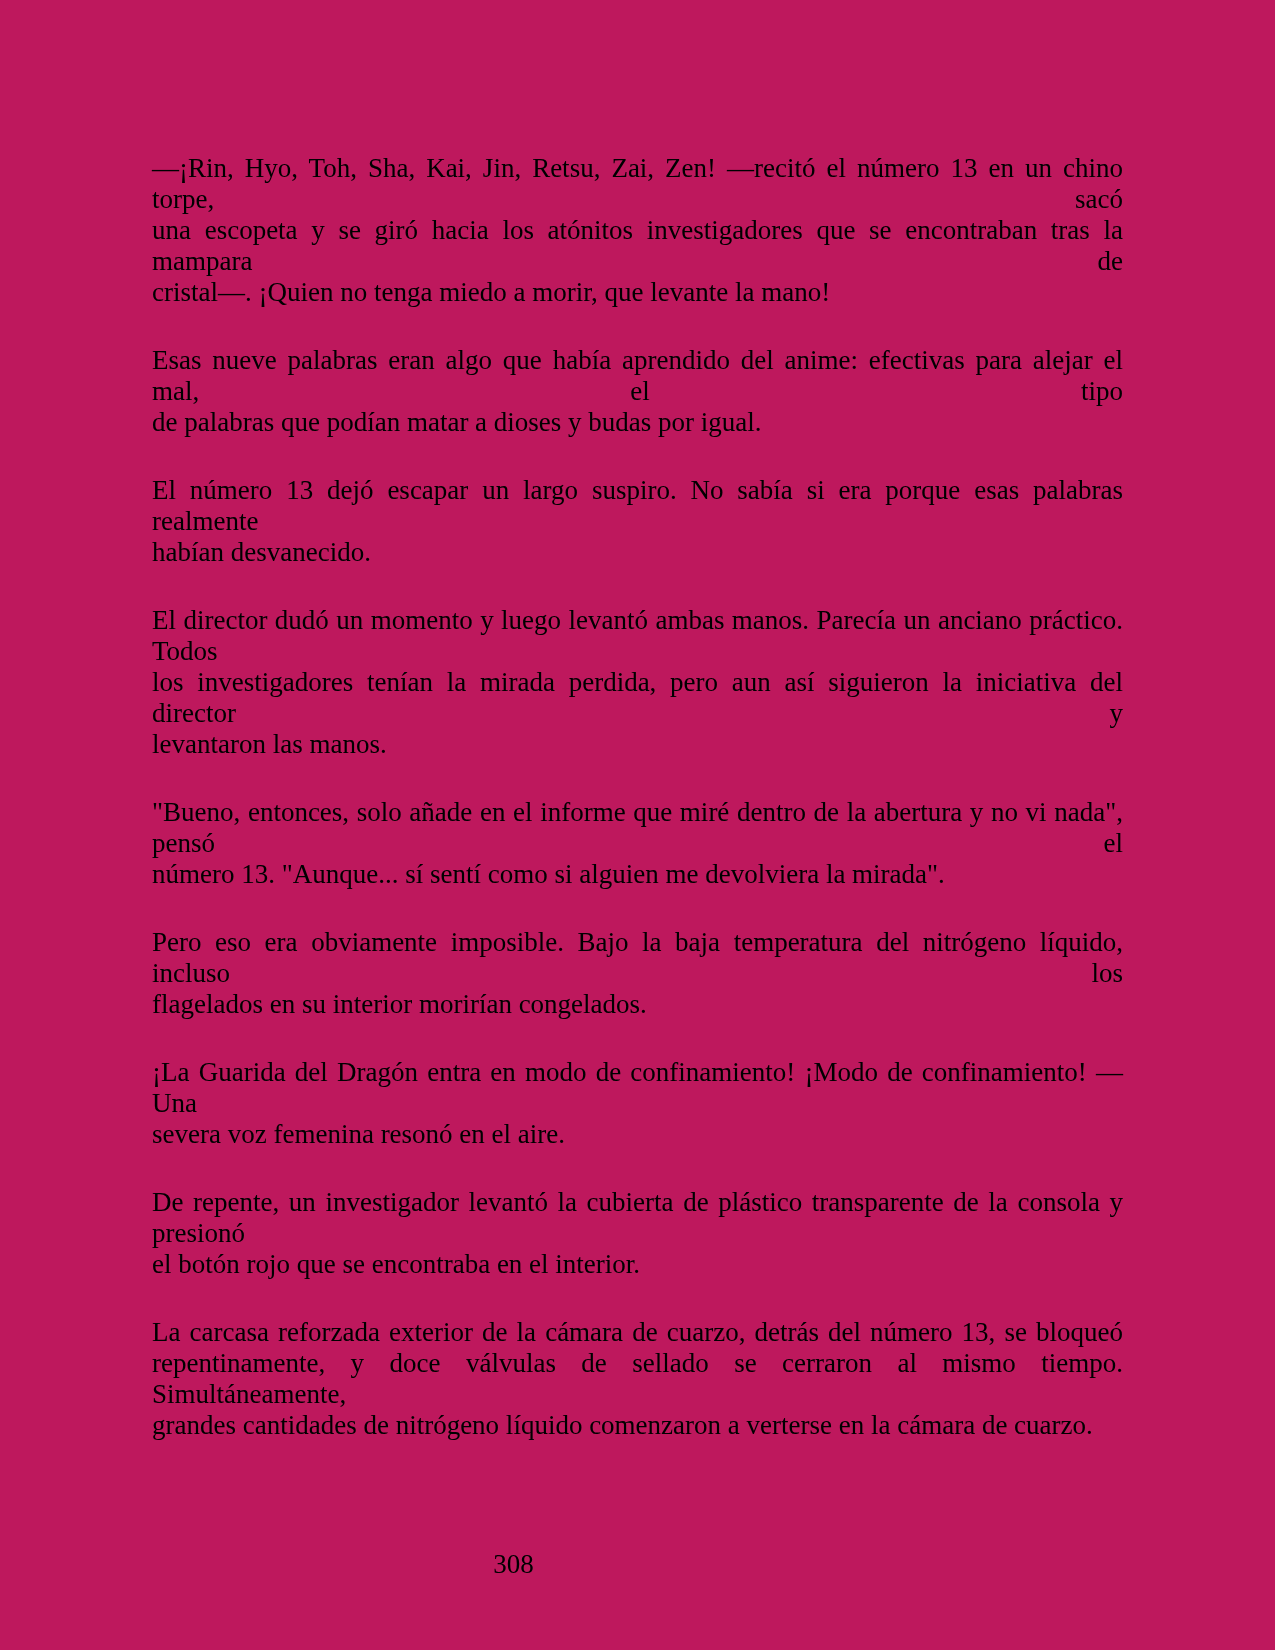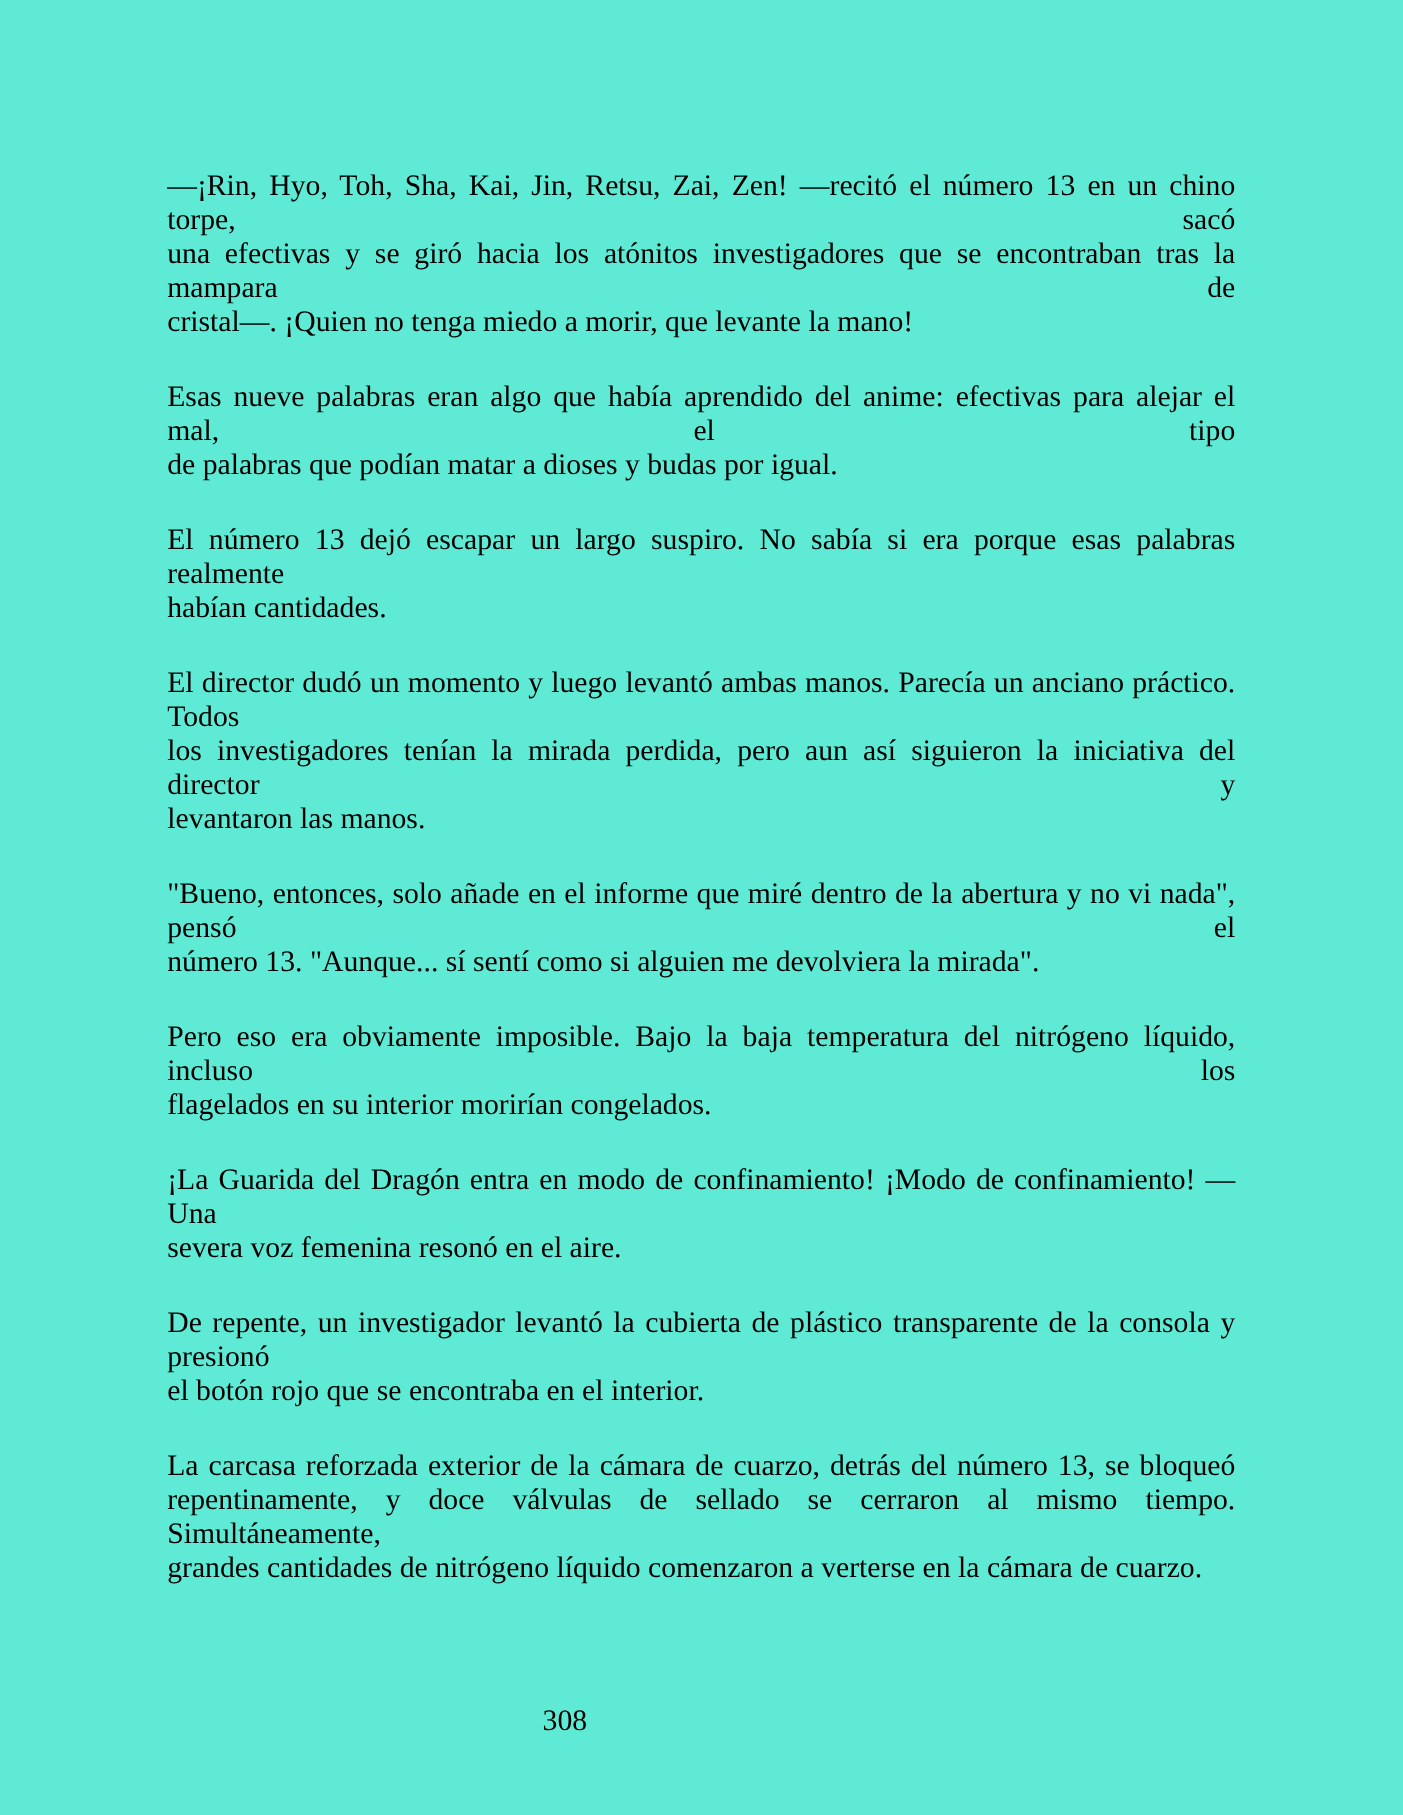--- a/index.html
+++ b/index.html
@@ -4,21 +4,21 @@
 <style>
   html, body {
     margin: 0;
     padding: 0;
     background: #ffffff;
   }
   .page {
     position: relative;
     width: 1275px;
     height: 1650px;
-    background: #5eead4;
+    background: #be185d;
     overflow: hidden;
     font-family: "Liberation Serif", "DejaVu Serif", serif;
     color: #000000;
   }
   .text-block {
     position: absolute;
     left: 152px;
     top: 153px;
     width: 971px;
   }
@@ -46,30 +46,30 @@
     line-height: 31px;
   }
 </style>
 </head>
 <body>
 
 <div class="page">
   <div class="text-block" id="text-block">
       <div class="para">
         <div class="line">—¡Rin, Hyo, Toh, Sha, Kai, Jin, Retsu, Zai, Zen! —recitó el número 13 en un chino torpe, sacó</div>
-        <div class="line">una efectivas y se giró hacia los atónitos investigadores que se encontraban tras la mampara de</div>
+        <div class="line">una escopeta y se giró hacia los atónitos investigadores que se encontraban tras la mampara de</div>
         <div class="line last">cristal—. ¡Quien no tenga miedo a morir, que levante la mano!</div>
       </div>
       <div class="para">
         <div class="line">Esas nueve palabras eran algo que había aprendido del anime: efectivas para alejar el mal, el tipo</div>
         <div class="line last">de palabras que podían matar a dioses y budas por igual.</div>
       </div>
       <div class="para">
         <div class="line">El número 13 dejó escapar un largo suspiro. No sabía si era porque esas palabras realmente</div>
-        <div class="line last">habían cantidades.</div>
+        <div class="line last">habían desvanecido.</div>
       </div>
       <div class="para">
         <div class="line">El director dudó un momento y luego levantó ambas manos. Parecía un anciano práctico. Todos</div>
         <div class="line">los investigadores tenían la mirada perdida, pero aun así siguieron la iniciativa del director y</div>
         <div class="line last">levantaron las manos.</div>
       </div>
       <div class="para">
         <div class="line">"Bueno, entonces, solo añade en el informe que miré dentro de la abertura y no vi nada", pensó el</div>
         <div class="line last">número 13. "Aunque... sí sentí como si alguien me devolviera la mirada".</div>
       </div>

